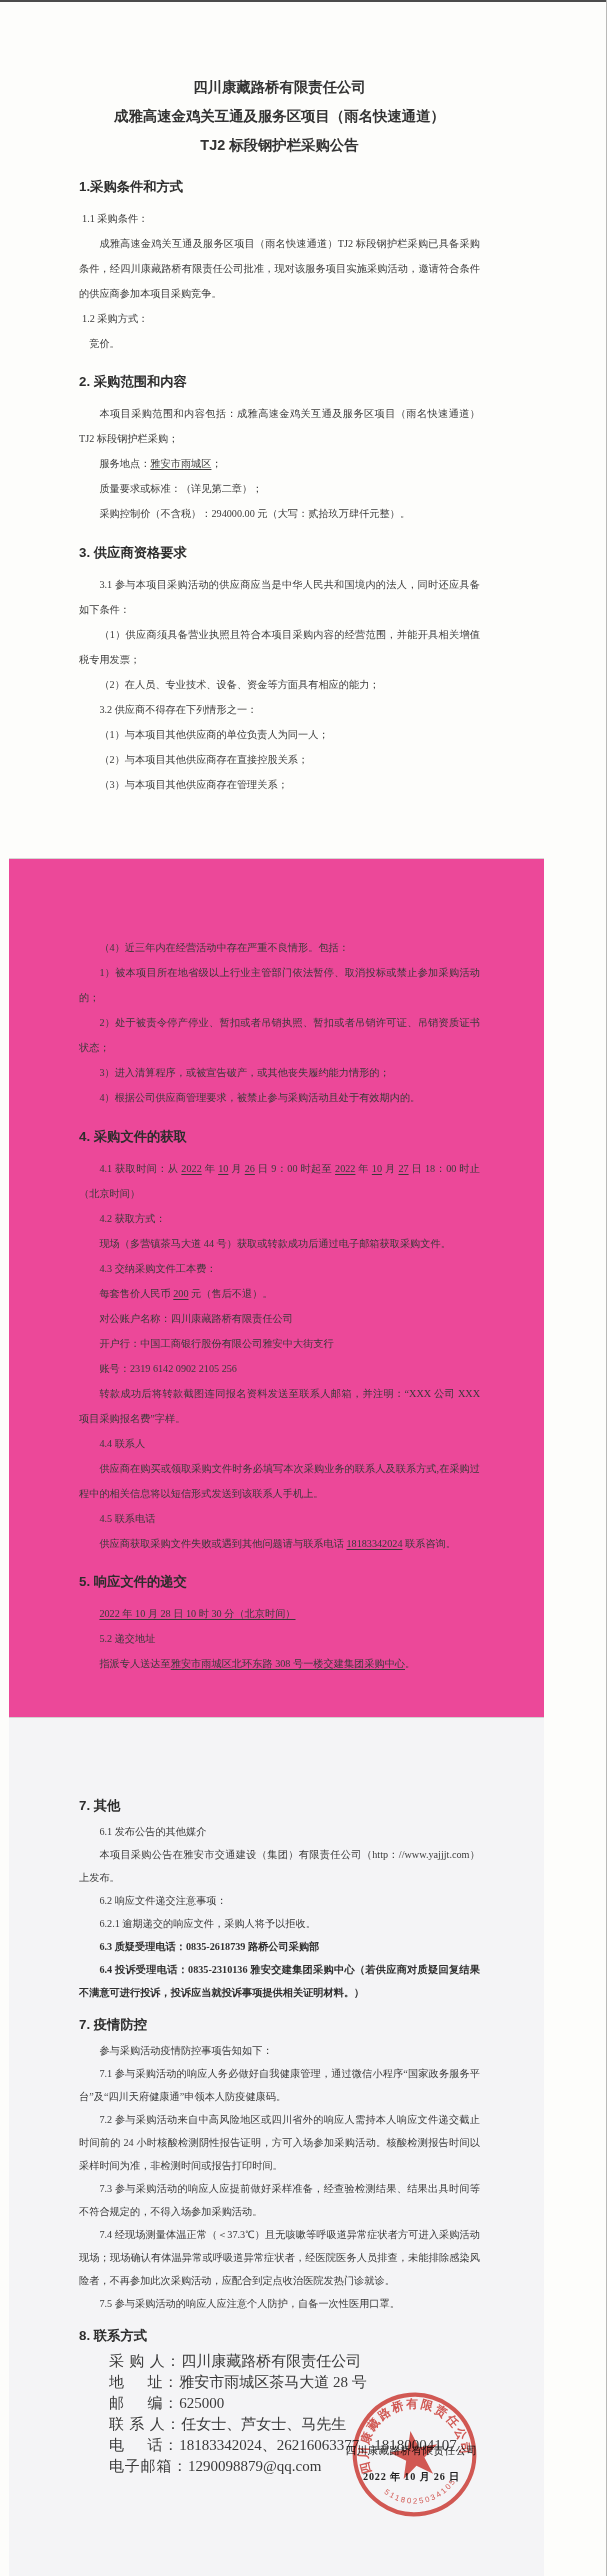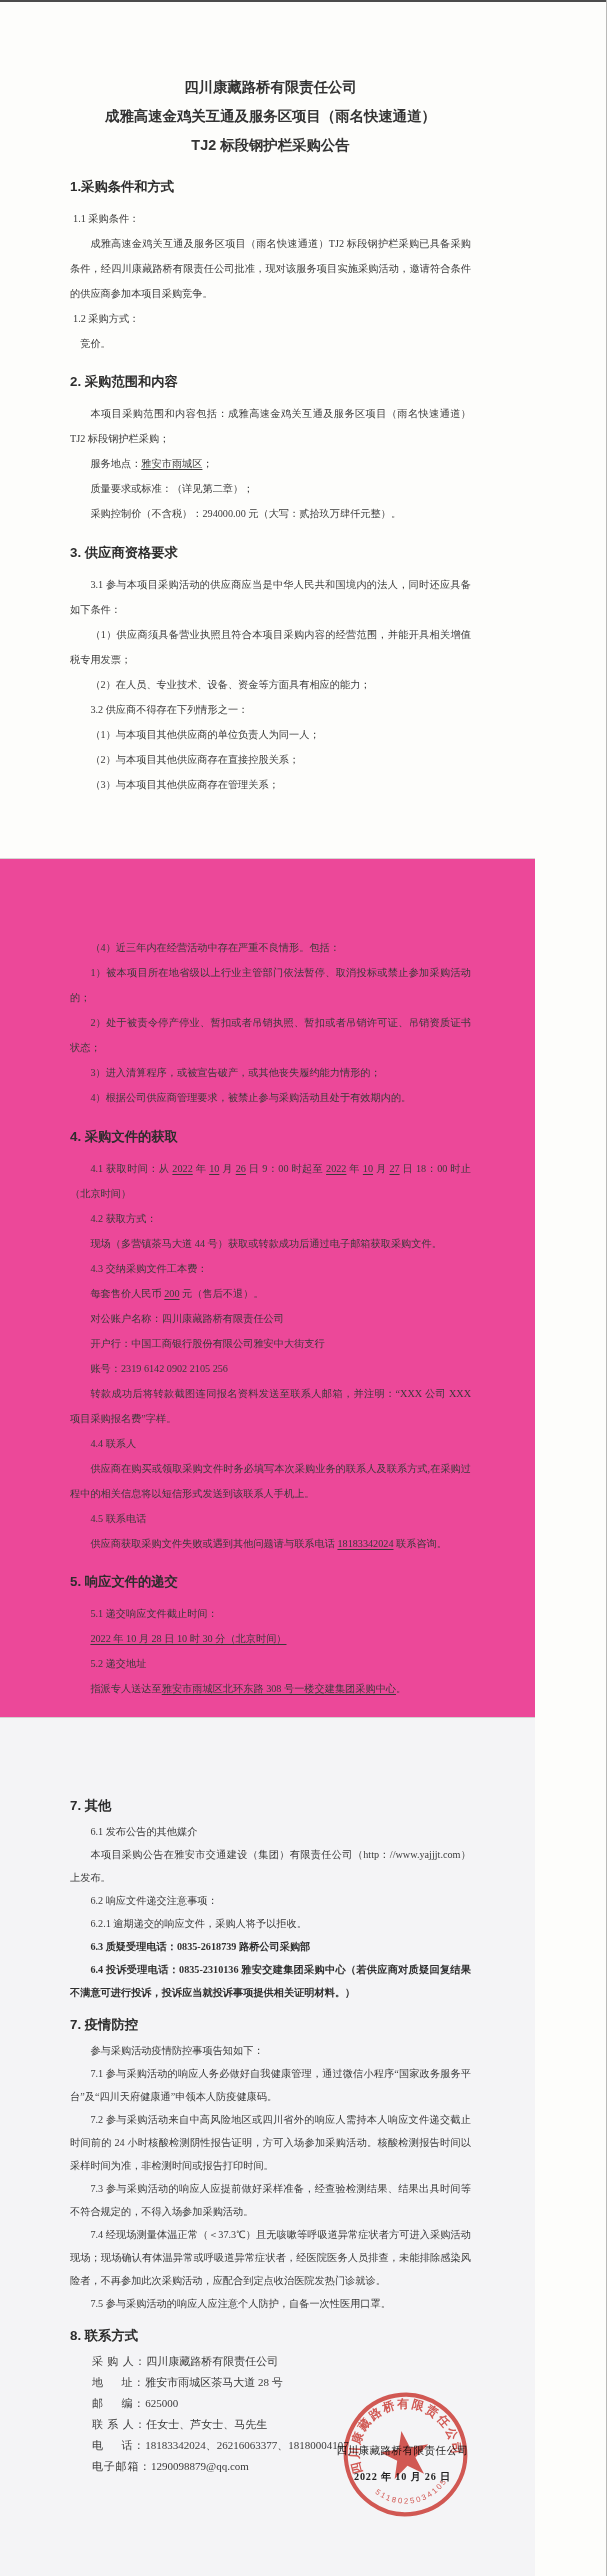--- a/index.html
+++ b/index.html
@@ -1,21 +1,21 @@
 <!DOCTYPE html>
 <html style="font-size:12px"><head>
 <meta charset="utf-8">
 <style>
   html,body{margin:0;padding:0;background:#e9e9e9;}
   .scan{position:relative;width:607px;height:2576px;margin:0 auto;background:#fdfdfb;overflow:hidden;
         font-family:"Liberation Serif",serif;color:#3a3a3a;}
   .edge-top{position:absolute;top:0;left:0;width:607px;height:2.3px;background:#4c4c4c;z-index:5;}
   .edge-right{position:absolute;top:0;right:0;width:1.5px;height:2576px;background:#b9b9b7;z-index:5;}
 
-  .page{position:absolute;left:0;width:535px;overflow:hidden;}
+  .page{position:absolute;left:9px;width:535px;overflow:hidden;}
   #page1{top:0;height:858px;background:#fdfdfb;}
   #page2{top:858px;height:859px;background:#ec4899;border-top:1.5px solid #d6d6d4;}
   #page3{top:1717px;height:859px;background:#f4f4f6;border-top:1.5px solid #d2d2d0;}
 
   .inner{padding:0 64px 0 70px;}
   #page1 .inner{padding-top:73px;}
   #page2 .inner{padding-top:76px;}
   #page3 .inner{padding-top:67px;}
 
   .title-line{text-align:center;font-family:"Liberation Sans",sans-serif;font-weight:600;
@@ -24,21 +24,21 @@
   .hd{font-family:"Liberation Sans",sans-serif;font-weight:700;font-size:13.3px;line-height:20px;
       color:#2d2d2d;margin:16.7px 0 9px;text-indent:0;}
   #page3 .hd{margin:10.6px 0 4.6px;}
 
   .para{font-size:10.2px;line-height:25px;text-align:justify;text-indent:2em;color:#3a3a3a;}
   #page3 .para{line-height:23px;}
   .para.b{font-weight:700;color:#2f2f2f;}
 
   .u{text-decoration:underline;text-underline-offset:2.3px;}
 
-  .c-line{font-size:11px;line-height:21px;text-indent:2em;white-space:pre-wrap;color:#3a3a3a;}
+  .c-line{font-size:15px;line-height:21px;text-indent:2em;white-space:pre-wrap;color:#3a3a3a;}
   .c-label{letter-spacing:0.8px;}
 
   .sig{position:absolute;left:325px;top:726px;width:155px;text-align:center;z-index:2;color:#222;}
   .sig-company{font-size:10.6px;letter-spacing:0.4px;}
   .sig-date{font-size:10.2px;font-weight:600;margin-top:12px;letter-spacing:0.8px;text-align:center;}
 
   .stamp{position:absolute;left:340px;top:671px;width:131px;height:131px;
          transform:rotate(-10deg);mix-blend-mode:multiply;opacity:0.88;z-index:3;}
   .seal-name{font-family:"Liberation Sans",sans-serif;font-size:14.5px;font-weight:700;
              fill:#d6453e;letter-spacing:2.5px;}
@@ -95,21 +95,20 @@
           <div class="para"><span>每套售价人民币 </span><span class="u">200</span><span> 元（售后不退）。</span></div>
           <div class="para"><span>对公账户名称：四川康藏路桥有限责任公司</span></div>
           <div class="para"><span>开户行：中国工商银行股份有限公司雅安中大街支行</span></div>
           <div class="para"><span>账号：2319 6142 0902 2105 256</span></div>
           <div class="para"><span>转款成功后将转款截图连同报名资料发送至联系人邮箱，并注明：“XXX 公司 XXX 项目采购报名费”字样。</span></div>
           <div class="para"><span>4.4 联系人</span></div>
           <div class="para"><span>供应商在购买或领取采购文件时务必填写本次采购业务的联系人及联系方式,在采购过程中的相关信息将以短信形式发送到该联系人手机上。</span></div>
           <div class="para"><span>4.5 联系电话</span></div>
           <div class="para"><span>供应商获取采购文件失败或遇到其他问题请与联系电话 </span><span class="u">18183342024</span><span> 联系咨询。</span></div>
           <div class="hd"><span>5. 响应文件的递交</span></div>
-          <div class="para"><span>5.1 递交响应文件截止时间：</span></div>
           <div class="para"><span class="u">2022 年 10 月 28 日 10 时 30 分（北京时间）</span></div>
           <div class="para"><span>5.2 递交地址</span></div>
           <div class="para"><span>指派专人送达至</span><span class="u">雅安市雨城区北环东路 308 号一楼交建集团采购中心</span><span>。</span></div>
         </div>
     </div>
   </div>
 
   <div class="page" id="page3">
     <div class="inner">
       <div>

